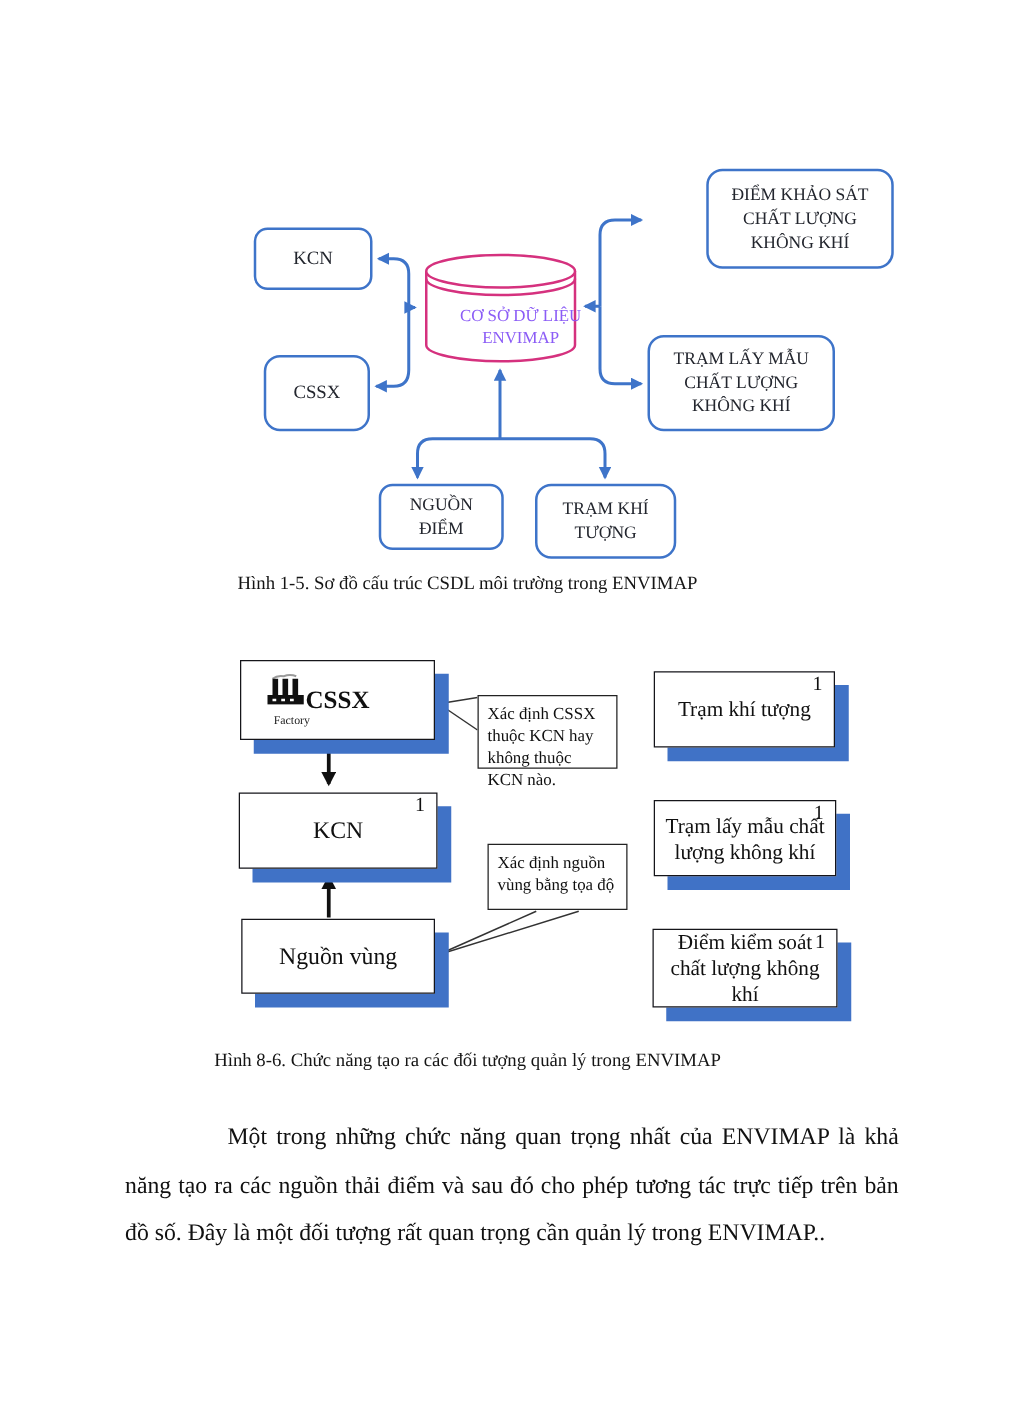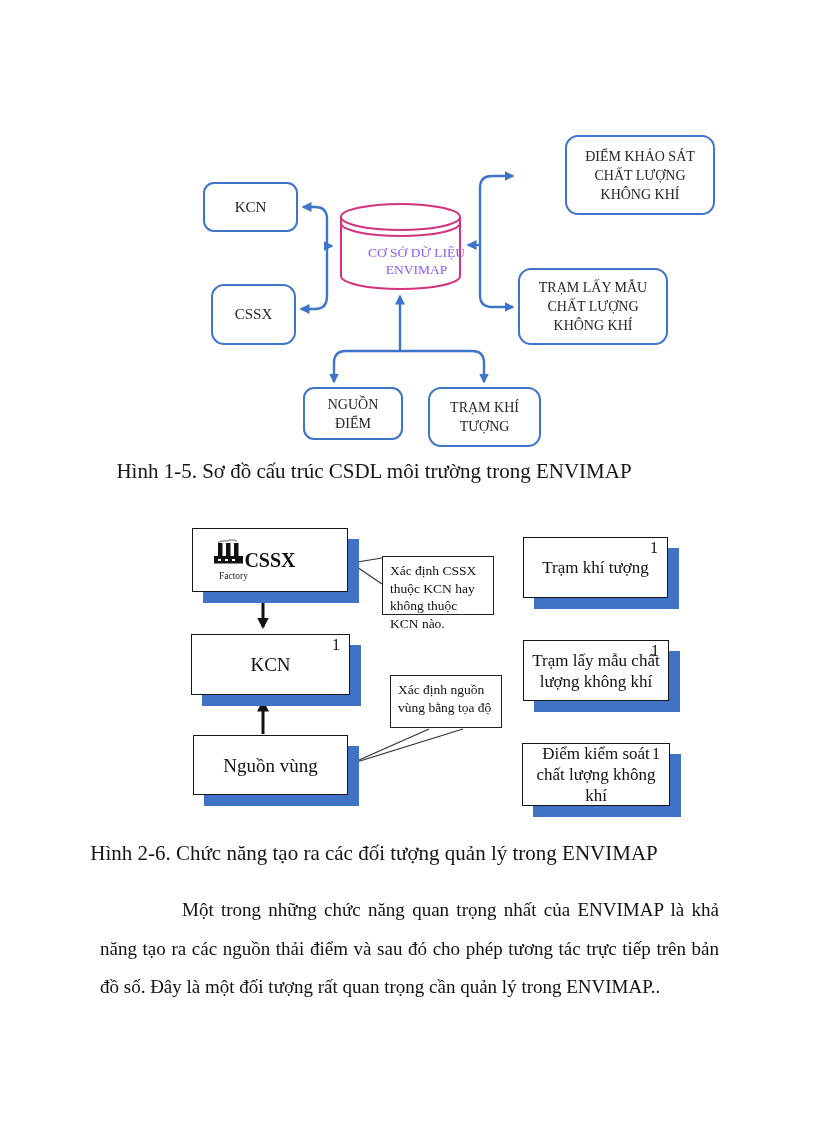--- a/index.html
+++ b/index.html
@@ -23,21 +23,21 @@
   .f1-diem  { left:518px; top:135px; width:150px; height:80px;margin-left:47px; }
   .f1-tlm   { left:518px; top:268px; width:150px; height:77px; }
   .f1-nd    { left:283px; top:387px; width:100px; height:53px; border-radius:11px;margin-left:20px; }
   .f1-tkt   { left:428px; top:387px; width:113px; height:60px; }
 
   .cyl { position:absolute; left:339px; top:202px; width:123px; height:89px; z-index:2; }
   .cyl svg { position:absolute; left:0; top:0; }
   .cyl-label { position:absolute; left:16px; top:42px; width:100%; text-align:center;
     font-size:13.5px; line-height:17px; color:#8b5cf6; }
 
-  .caption { position:absolute; left:0; width:748px; text-align:center; font-size:21px; }
+  .caption { position:absolute; left:0; width:748px; text-align:center; font-size:15px; }
   .caption-1 { top:459px; }
   .caption-2 { top:841px; }
 
   
   .f2box { position:absolute; border:1.5px solid #15151a; background:#fff;
     box-shadow:11px 11px 0 #4072C6; z-index:2; box-sizing:border-box;
     display:flex; align-items:center; justify-content:center; text-align:center;
     font-size:19px; line-height:23px; color:#101010; }
   .f2-cssx { left:192px; top:528px; width:156px; height:64px; font-weight:bold; font-size:20px; }
   .f2-kcn  { left:191px; top:634px; width:159px; height:61px; }
@@ -157,17 +157,17 @@
   </div>
 
   <div class="f2box f2-dks">
     <span class="badge">1</span>
     <span>Điểm kiểm soát chất lượng không khí</span>
   </div>
 
   <div class="callout callout-1">Xác định CSSX thuộc KCN hay không thuộc KCN nào.</div>
   <div class="callout callout-2">Xác định nguồn vùng bằng tọa độ</div>
 
-  <div class="caption caption-2">Hình 2-6. Chức năng tạo ra các đối tượng quản lý trong ENVIMAP</div>
+  <div class="caption caption-2">Hình 8-6. Chức năng tạo ra các đối tượng quản lý trong ENVIMAP</div>
 
   <div class="body-text">Một trong những chức năng quan trọng nhất của ENVIMAP là khả năng tạo ra các nguồn thải điểm và sau đó cho phép tương tác trực tiếp trên bản đồ số. Đây là một đối tượng rất quan trọng cần quản lý trong ENVIMAP..</div>
 
 </div>
 
 </body></html>

